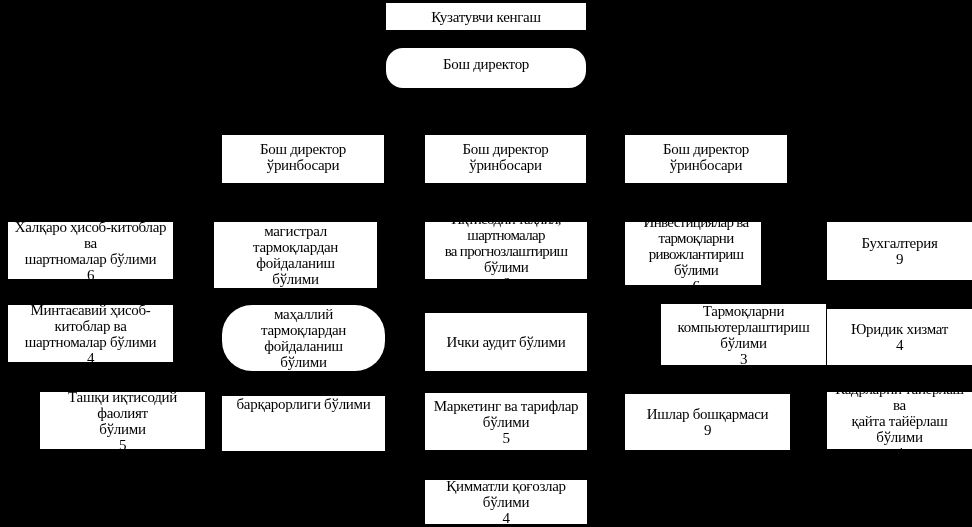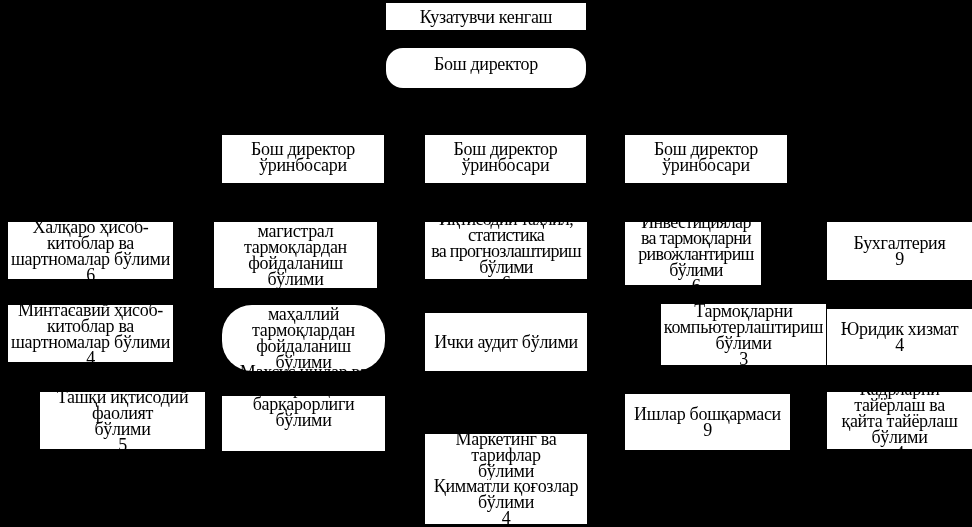--- a/index.html
+++ b/index.html
@@ -17,21 +17,21 @@
   .node {
     position: absolute;
     background: #ffffff;
     color: #000000;
     box-sizing: border-box;
     display: flex;
     flex-direction: column;
     align-items: center;
     justify-content: center;
     text-align: center;
-    font-size: 18px;
+    font-size: 15px;
     line-height: 16px;
     letter-spacing: -0.3px;
     padding: 2px;
   }
   .node.vtop { justify-content: flex-start; padding-top: 6px; }
   .node .label { white-space: pre-line; }
   .node.tight .label { letter-spacing: -0.7px; }
   .node .count { white-space: pre; }
   .node .count:empty { display: none; }
 </style>
@@ -86,28 +86,28 @@
 бўлими</div>
     <div class="count">5</div>
   </div>
   <div class="node" style="left:222px; top:396px; width:163px; height:55px;gap:40px;">
     <div class="label">Махсус ишлар ва тармоқ
 барқарорлиги бўлими</div>
     <div class="count">4</div>
   </div>
 
   <div class="node tight" style="left:425px; top:222px; width:162px; height:57px;">
-    <div class="label">Иқтисодий таҳлил, статистика
+    <div class="label">Иқтисодий таҳлил, шартномалар
 ва прогнозлаштириш бўлими</div>
     <div class="count">6</div>
   </div>
   <div class="node" style="left:425px; top:305px; width:162px; height:58px;margin-top:8px;">
     <div class="label">Ички аудит бўлими</div>
   </div>
-  <div class="node" style="left:425px; top:393px; width:162px; height:57px;margin-top:41px;">
+  <div class="node" style="left:425px; top:393px; width:162px; height:57px;">
     <div class="label">Маркетинг ва тарифлар
 бўлими</div>
     <div class="count">5</div>
   </div>
   <div class="node" style="left:425px; top:480px; width:162px; height:44px;">
     <div class="label">Қимматли қоғозлар бўлими</div>
     <div class="count">4</div>
   </div>
 
   <div class="node tight" style="left:625px; top:222px; width:136px; height:63px;padding-left:8px;">

